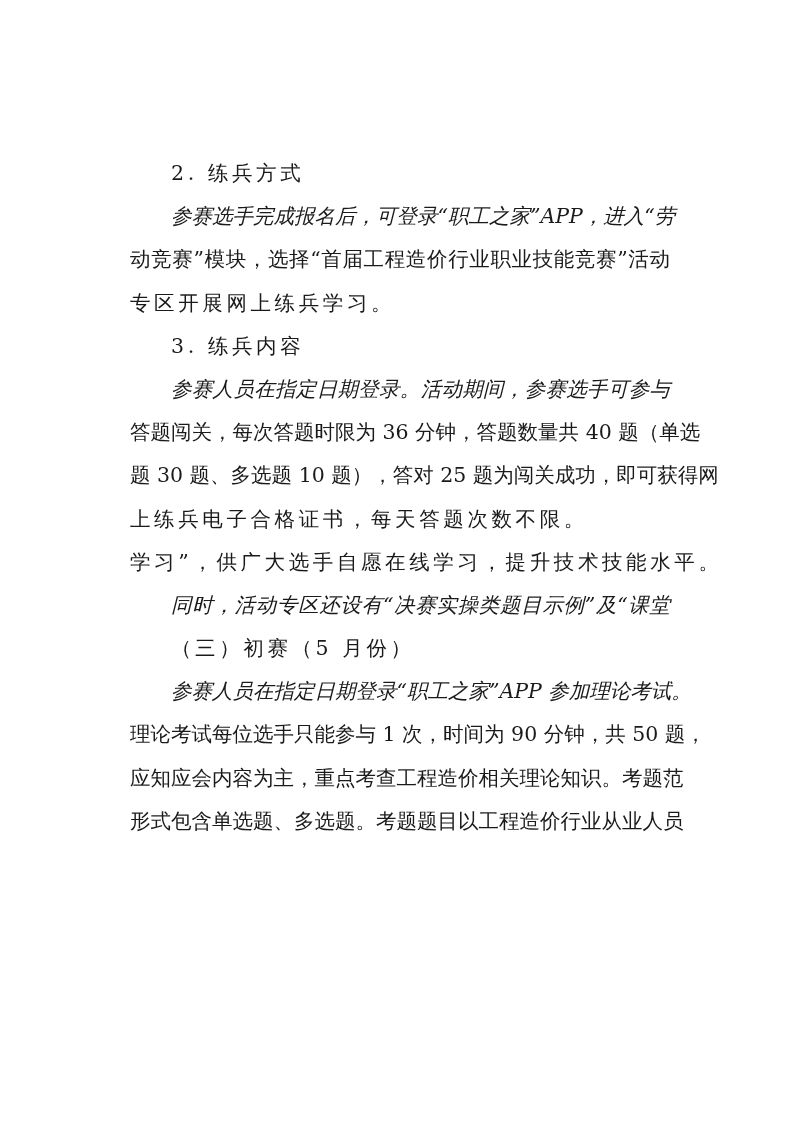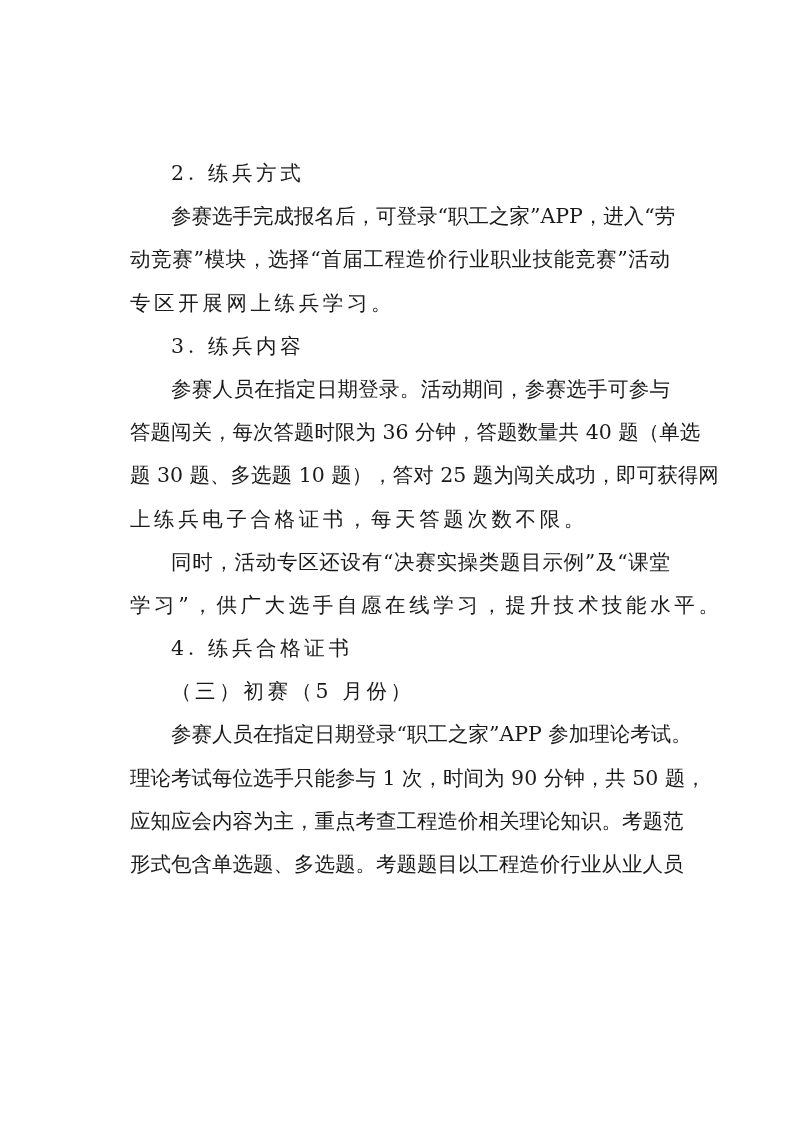--- a/index.html
+++ b/index.html
@@ -23,20 +23,21 @@
   }
   .line {
     height: 43.2px;
     line-height: 43.2px;
     font-size: 20.5px;
     white-space: nowrap;
     letter-spacing: 3.6px;
   }
   .indent {
     padding-left: 41px;
+    font-style: italic;
   }
   .heading {
     padding-left: 41px;
   }
   .just {
     text-align: justify;
     text-align-last: justify;
     letter-spacing: 0;
   }
 </style>
@@ -53,25 +54,24 @@
   </div>
 
   <div class="line heading">3. 练兵内容</div>
   <div>
     <div class="line indent just">参赛人员在指定日期登录。活动期间，参赛选手可参与</div>
     <div class="line just">答题闯关，每次答题时限为 36 分钟，答题数量共 40 题（单选</div>
     <div class="line just">题 30 题、多选题 10 题），答对 25 题为闯关成功，即可获得网</div>
     <div class="line">上练兵电子合格证书，每天答题次数不限。</div>
   </div>
   <div>
+    <div class="line">学习”，供广大选手自愿在线学习，提升技术技能水平。</div>
     <div class="line indent just">同时，活动专区还设有“决赛实操类题目示例”及“课堂</div>
-    <div class="line">学习”，供广大选手自愿在线学习，提升技术技能水平。</div>
   </div>
 
-  <div class="line heading">4. 练兵合格证书</div>
 
   <div class="line heading">（三）初赛（5 月份）</div>
   <div>
     <div class="line indent just">参赛人员在指定日期登录“职工之家”APP 参加理论考试。</div>
     <div class="line just">理论考试每位选手只能参与 1 次，时间为 90 分钟，共 50 题，</div>
     <div class="line just">应知应会内容为主，重点考查工程造价相关理论知识。考题范</div>
     <div class="line just">形式包含单选题、多选题。考题题目以工程造价行业从业人员</div>
   </div>
 
 </div>

